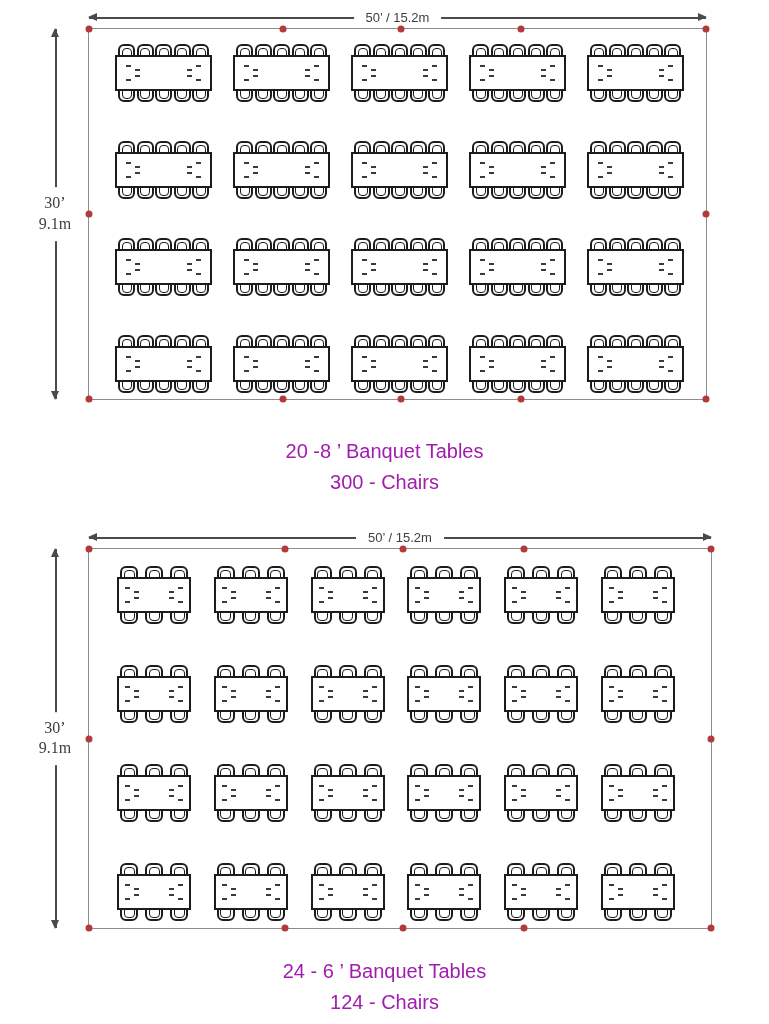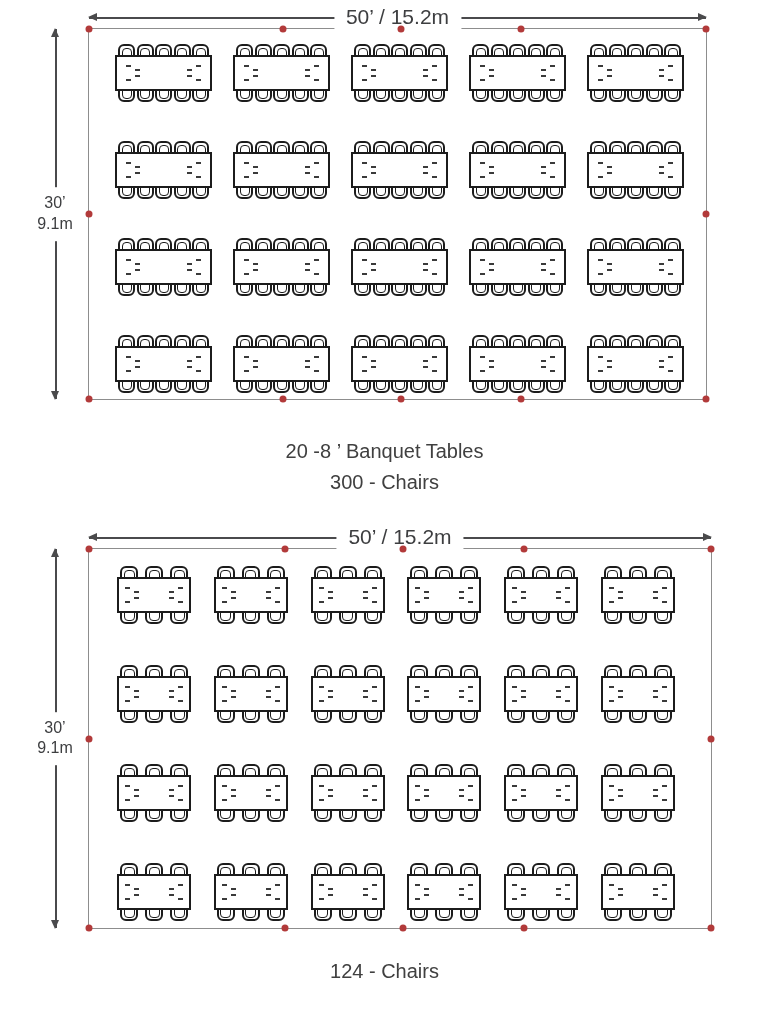--- a/index.html
+++ b/index.html
@@ -20,36 +20,36 @@
   }
 
   
   .dot {
     position: absolute; width: 7px; height: 7px; border-radius: 50%;
     background: #b23a3a; transform: translate(-50%, -50%); z-index: 6;
   }
 
   
   .dim-h { position: absolute; height: 16px; }
-  .dim-v { position: absolute; width: 16px; }
+  .dim-v { position: absolute; width: 16px; font-family: Liberation Serif, serif; }
   .dim-h .line { position: absolute; top: 50%; left: 1px; right: 1px; height: 1.5px; background: #4a4a4c; }
   .dim-v .line { position: absolute; left: 50%; top: 1px; bottom: 1px; width: 1.5px; background: #4a4a4c; }
   .arr { position: absolute; width: 0; height: 0; }
   .arr.a-left  { left: 0; top: 50%; transform: translateY(-50%);
     border-top: 4px solid transparent; border-bottom: 4px solid transparent; border-right: 9px solid #4a4a4c; }
   .arr.a-right { right: 0; top: 50%; transform: translateY(-50%);
     border-top: 4px solid transparent; border-bottom: 4px solid transparent; border-left: 9px solid #4a4a4c; }
   .arr.a-up    { top: 0; left: 50%; transform: translateX(-50%);
     border-left: 4px solid transparent; border-right: 4px solid transparent; border-bottom: 9px solid #4a4a4c; }
   .arr.a-down  { bottom: 0; left: 50%; transform: translateX(-50%);
     border-left: 4px solid transparent; border-right: 4px solid transparent; border-top: 9px solid #4a4a4c; }
   .dim-label-h {
     position: absolute; left: 50%; top: 50%; transform: translate(-50%, -50%);
     background: #ffffff; padding: 0 12px; white-space: nowrap;
-    font-size: 21px; color: #3d3e40; z-index: 2;
+    font-size: 13px; color: #3d3e40; z-index: 2;
   }
   .dim-label-v {
     position: absolute; left: 50%; top: 50%; transform: translate(-50%, -50%);
     background: #ffffff; padding: 6px 2px; text-align: center;
     font-size: 16px; color: #3d3e40; line-height: 1.3; z-index: 2; white-space: nowrap;
   }
 
   
   .tables {
     position: absolute; display: flex; flex-direction: column;
@@ -92,21 +92,21 @@
       linear-gradient(#3a3a3a,#3a3a3a) 0px 16px / 5px 2px no-repeat;
   }
   .marks.m-left  { left: 9px; }
   .marks.m-right { right: 9px; transform: translateY(-50%) scaleX(-1); }
   .w6 .marks.m-left  { left: 6px; }
   .w6 .marks.m-right { right: 6px; }
 
   
   .caption {
     position: absolute; left: 0; width: 100%; text-align: center;
-    color: #404040; font-size: 20px; line-height: 1.55;
+    color: #a21caf; font-size: 20px; line-height: 1.55;
   }
 </style>
 </head>
 <body>
 
 <div class="canvas">
 
   <div class="diagram" style="left:0; top:0; width:769px; height:512px;">
 
     <div class="dim-h" style="left:88px; top:9px; width:619px;">
@@ -979,17 +979,18 @@
         <div class="dot" style="left: 0%; top: 100%;"></div>
         <div class="dot" style="left: 31.5%; top: 100%;"></div>
         <div class="dot" style="left: 50.5%; top: 100%;"></div>
         <div class="dot" style="left: 70%; top: 100%;"></div>
         <div class="dot" style="left: 100%; top: 100%;"></div>
         <div class="dot" style="left: 0%; top: 50%;"></div>
         <div class="dot" style="left: 100%; top: 50%;"></div>
       </div>
 
     <div class="caption" style="top:956px;">
+      <div>24 - 6 ’ Banquet Tables</div>
       <div>124 - Chairs</div>
     </div>
   </div>
 
 </div>
 
 </body></html>

